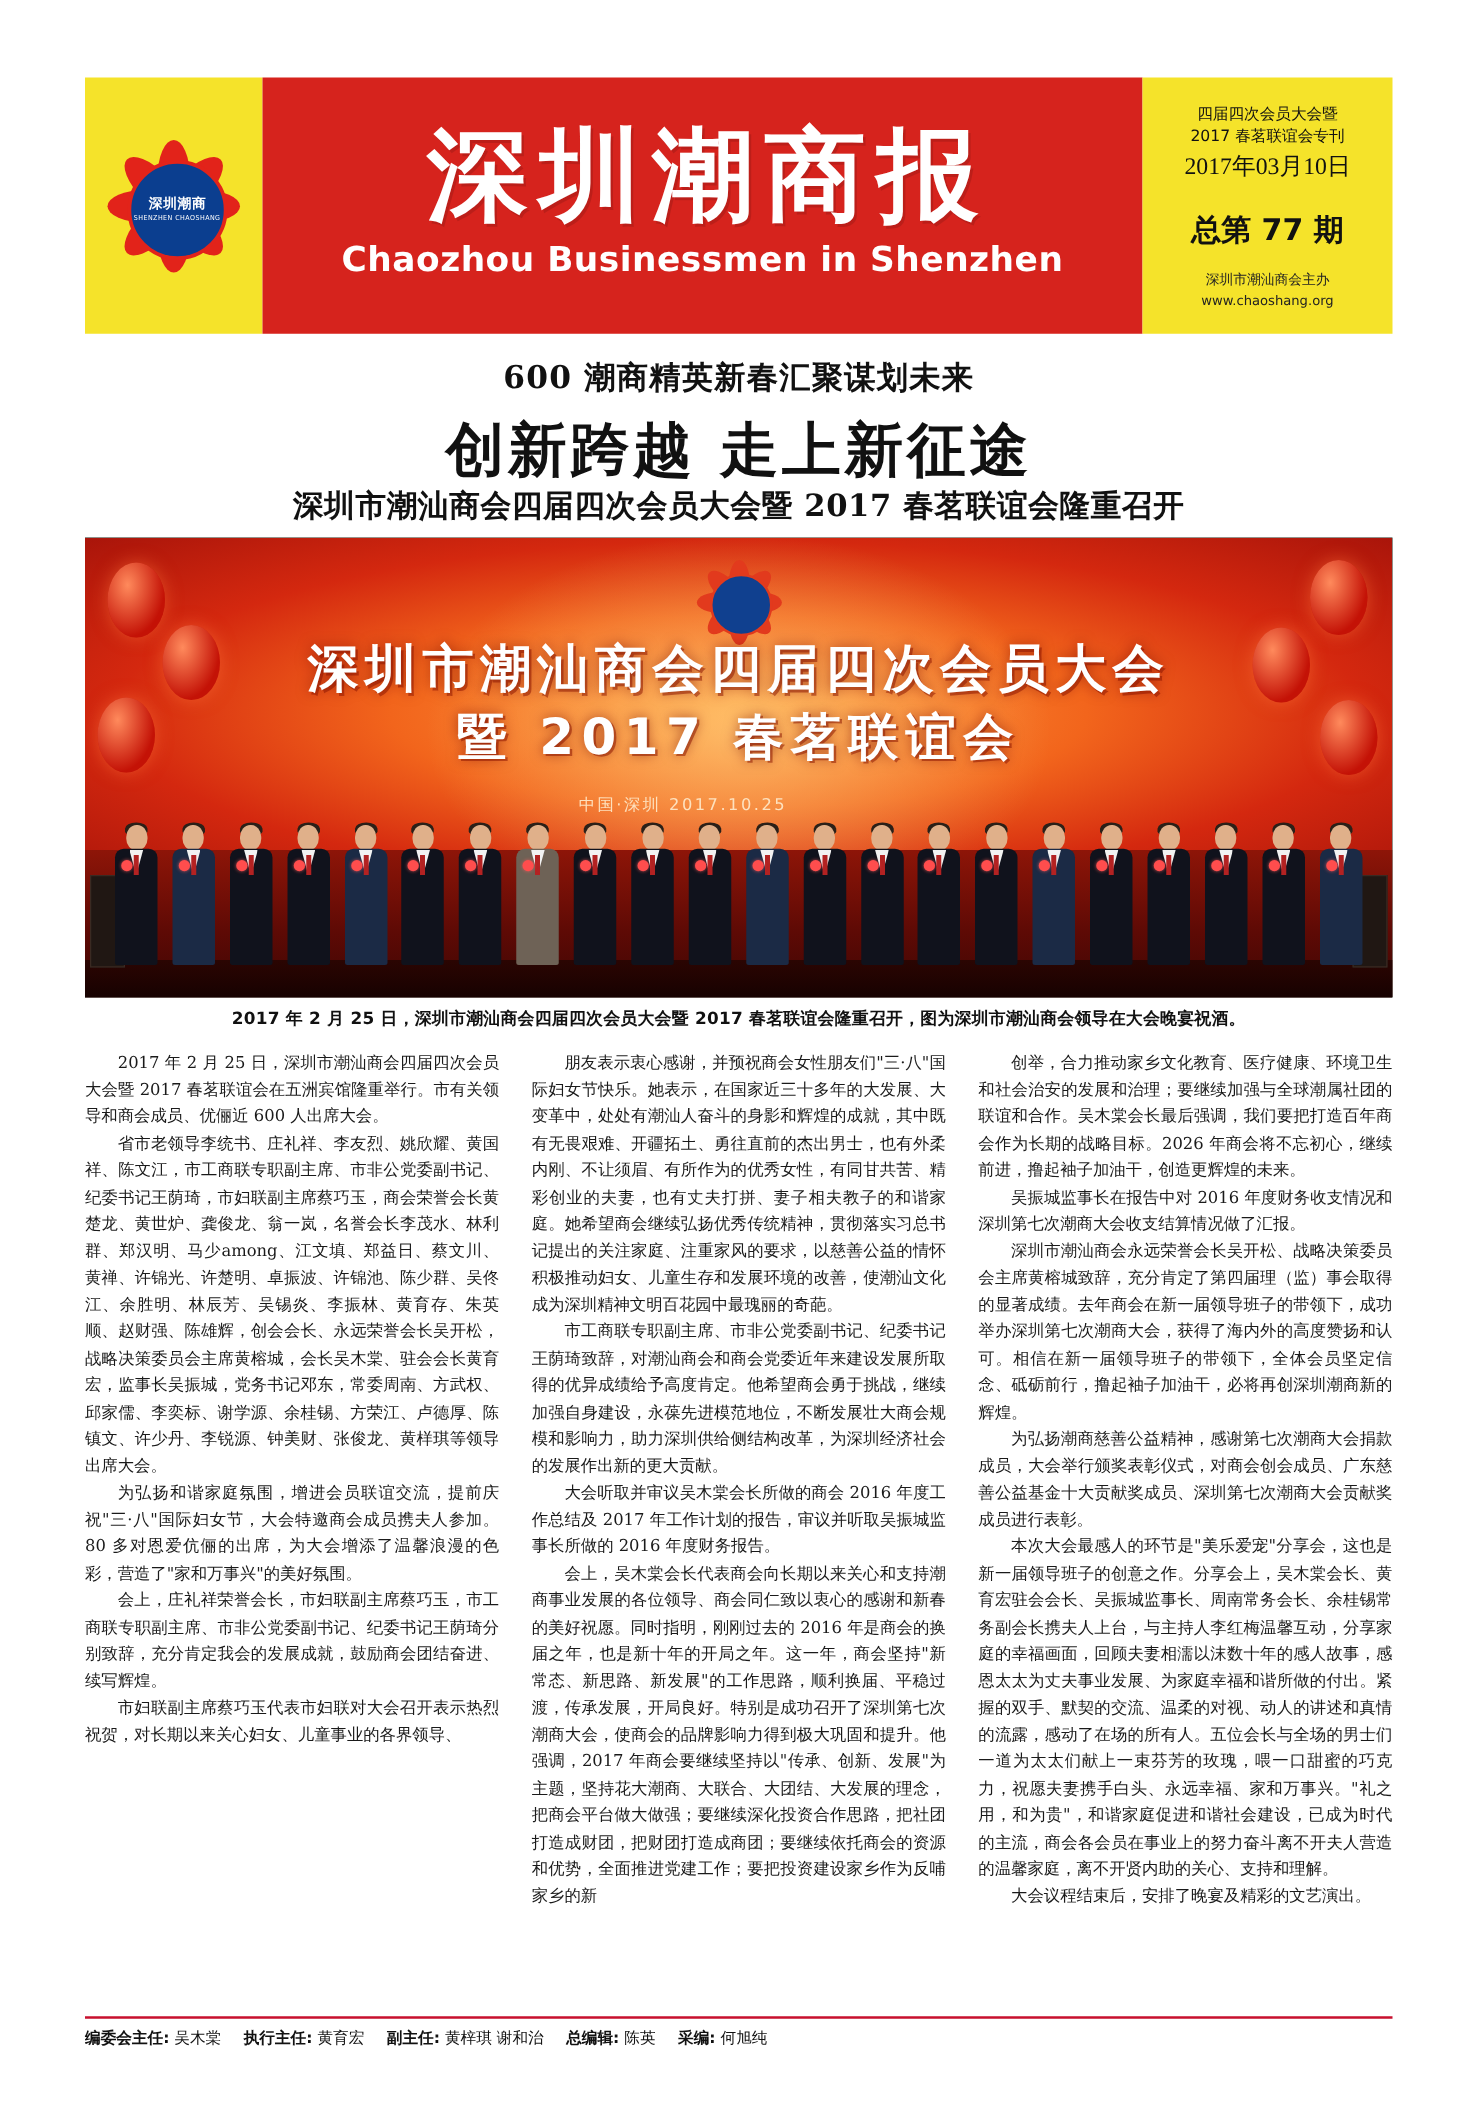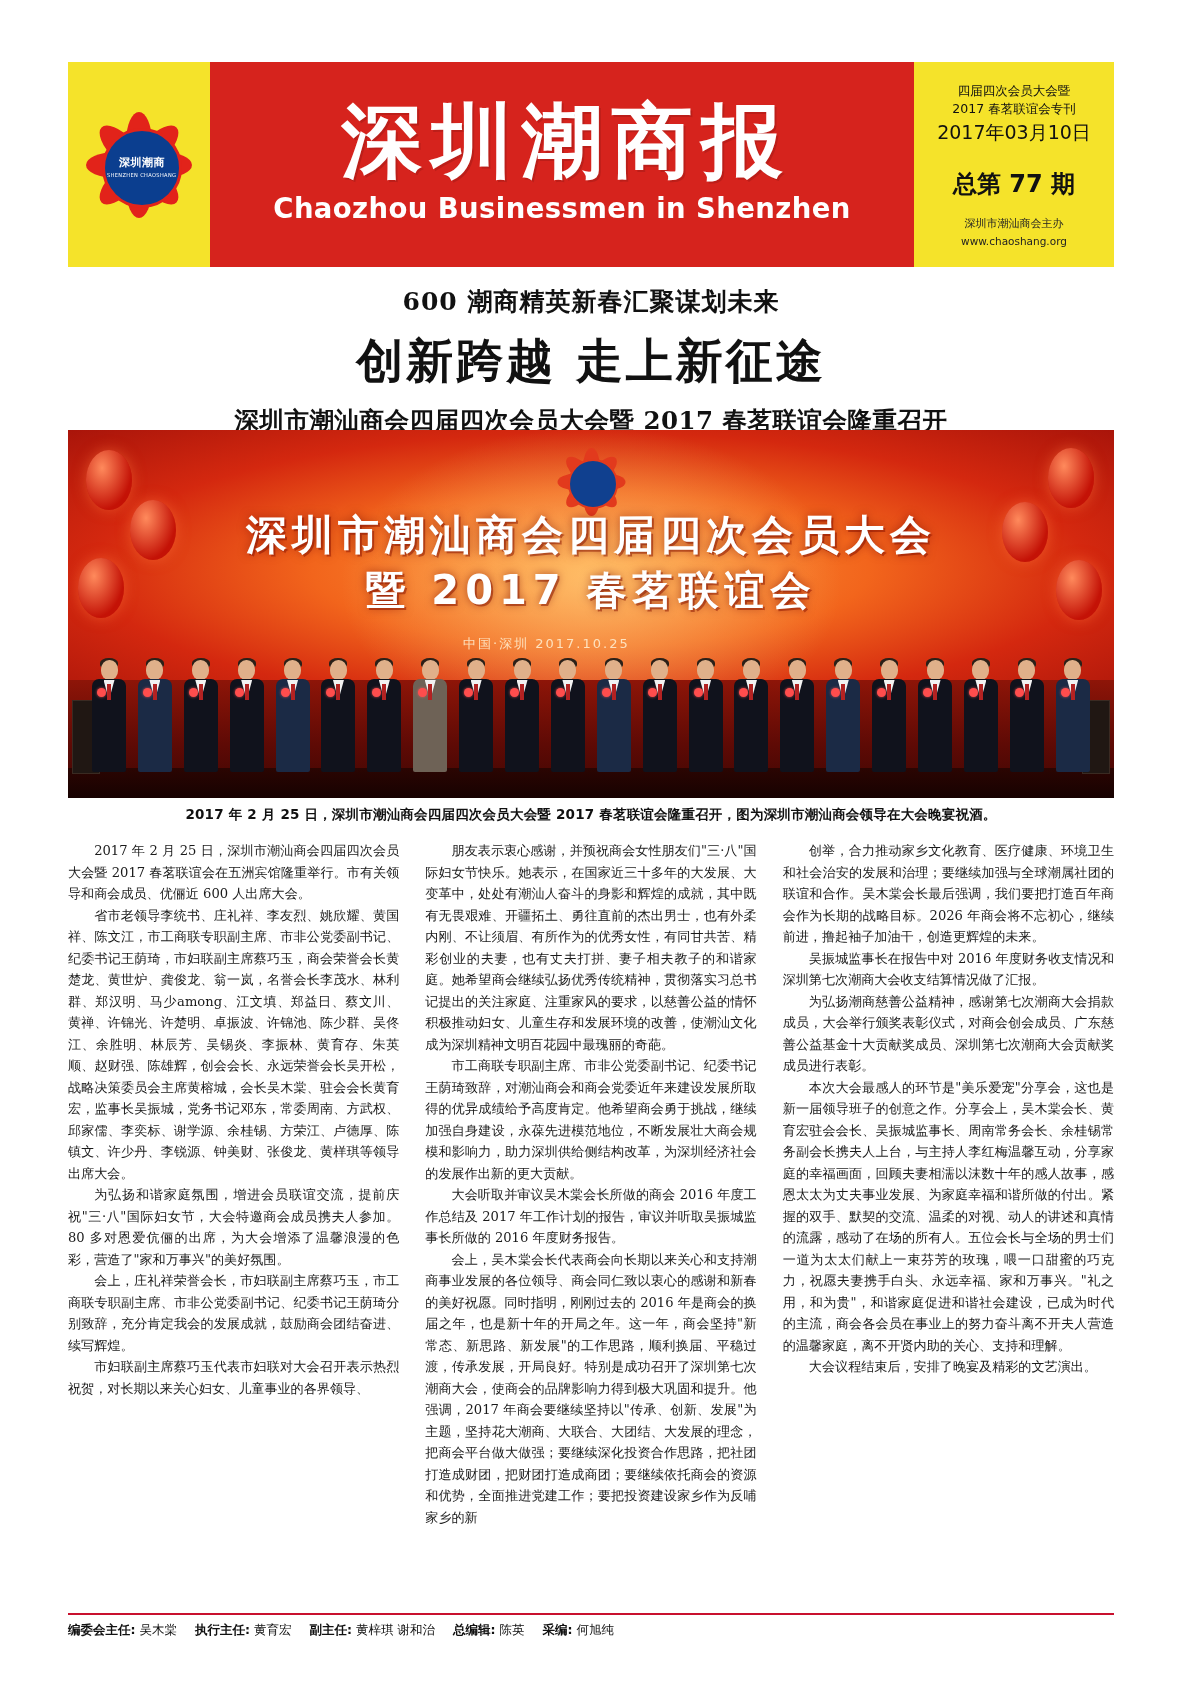--- a/index.html
+++ b/index.html
@@ -133,20 +133,21 @@
     font-size: 12.5px;
     color: #111;
     line-height: 1.45;
     text-align: center;
   }
   .mast-info-date {
     font-size: 19px;
     color: #111;
     margin-top: 2px;
     letter-spacing: 0px;
+    font-family: Liberation Serif, serif;
   }
   .mast-info-issue {
     font-size: 24px;
     color: #111;
     font-weight: bold;
     margin-top: 22px;
   }
   .mast-info-org {
     font-size: 11px;
     color: #222;
@@ -180,21 +181,20 @@
     color: #111;
     letter-spacing: 3px;
     margin-top: 16px;
     line-height: 1.15;
   }
   .sub-headline {
     font-family: "DejaVu Serif", "Liberation Serif", serif;
     font-size: 24.5px;
     font-weight: bold;
     color: #111;
-    margin-top: 16px;
     letter-spacing: .5px;
   }
 
   
   .photo-wrap {
     position: absolute;
     left: 68px;
     top: 430px;
     width: 1046px;
     height: 368px;
@@ -712,20 +712,21 @@
     <div class="col">
       <p>朋友表示衷心感谢，并预祝商会女性朋友们"三·八"国际妇女节快乐。她表示，在国家近三十多年的大发展、大变革中，处处有潮汕人奋斗的身影和辉煌的成就，其中既有无畏艰难、开疆拓土、勇往直前的杰出男士，也有外柔内刚、不让须眉、有所作为的优秀女性，有同甘共苦、精彩创业的夫妻，也有丈夫打拼、妻子相夫教子的和谐家庭。她希望商会继续弘扬优秀传统精神，贯彻落实习总书记提出的关注家庭、注重家风的要求，以慈善公益的情怀积极推动妇女、儿童生存和发展环境的改善，使潮汕文化成为深圳精神文明百花园中最瑰丽的奇葩。</p>
       <p>市工商联专职副主席、市非公党委副书记、纪委书记王荫琦致辞，对潮汕商会和商会党委近年来建设发展所取得的优异成绩给予高度肯定。他希望商会勇于挑战，继续加强自身建设，永葆先进模范地位，不断发展壮大商会规模和影响力，助力深圳供给侧结构改革，为深圳经济社会的发展作出新的更大贡献。</p>
       <p>大会听取并审议吴木棠会长所做的商会 2016 年度工作总结及 2017 年工作计划的报告，审议并听取吴振城监事长所做的 2016 年度财务报告。</p>
       <p>会上，吴木棠会长代表商会向长期以来关心和支持潮商事业发展的各位领导、商会同仁致以衷心的感谢和新春的美好祝愿。同时指明，刚刚过去的 2016 年是商会的换届之年，也是新十年的开局之年。这一年，商会坚持"新常态、新思路、新发展"的工作思路，顺利换届、平稳过渡，传承发展，开局良好。特别是成功召开了深圳第七次潮商大会，使商会的品牌影响力得到极大巩固和提升。他强调，2017 年商会要继续坚持以"传承、创新、发展"为主题，坚持花大潮商、大联合、大团结、大发展的理念，把商会平台做大做强；要继续深化投资合作思路，把社团打造成财团，把财团打造成商团；要继续依托商会的资源和优势，全面推进党建工作；要把投资建设家乡作为反哺家乡的新</p>
     </div>
 
     <div class="col">
       <p>创举，合力推动家乡文化教育、医疗健康、环境卫生和社会治安的发展和治理；要继续加强与全球潮属社团的联谊和合作。吴木棠会长最后强调，我们要把打造百年商会作为长期的战略目标。2026 年商会将不忘初心，继续前进，撸起袖子加油干，创造更辉煌的未来。</p>
       <p>吴振城监事长在报告中对 2016 年度财务收支情况和深圳第七次潮商大会收支结算情况做了汇报。</p>
+      <p>深圳市潮汕商会永远荣誉会长吴开松、战略决策委员会主席黄榕城致辞，充分肯定了第四届理（监）事会取得的显著成绩。去年商会在新一届领导班子的带领下，成功举办深圳第七次潮商大会，获得了海内外的高度赞扬和认可。相信在新一届领导班子的带领下，全体会员坚定信念、砥砺前行，撸起袖子加油干，必将再创深圳潮商新的辉煌。</p>
       <p>为弘扬潮商慈善公益精神，感谢第七次潮商大会捐款成员，大会举行颁奖表彰仪式，对商会创会成员、广东慈善公益基金十大贡献奖成员、深圳第七次潮商大会贡献奖成员进行表彰。</p>
       <p>本次大会最感人的环节是"美乐爱宠"分享会，这也是新一届领导班子的创意之作。分享会上，吴木棠会长、黄育宏驻会会长、吴振城监事长、周南常务会长、余桂锡常务副会长携夫人上台，与主持人李红梅温馨互动，分享家庭的幸福画面，回顾夫妻相濡以沫数十年的感人故事，感恩太太为丈夫事业发展、为家庭幸福和谐所做的付出。紧握的双手、默契的交流、温柔的对视、动人的讲述和真情的流露，感动了在场的所有人。五位会长与全场的男士们一道为太太们献上一束芬芳的玫瑰，喂一口甜蜜的巧克力，祝愿夫妻携手白头、永远幸福、家和万事兴。"礼之用，和为贵"，和谐家庭促进和谐社会建设，已成为时代的主流，商会各会员在事业上的努力奋斗离不开夫人营造的温馨家庭，离不开贤内助的关心、支持和理解。</p>
       <p>大会议程结束后，安排了晚宴及精彩的文艺演出。</p>
     </div>
   </div>
 
   <div class="footer-rule"></div>
   <div class="footer">
     <span class="footer-item">
       <b>编委会主任:</b>

